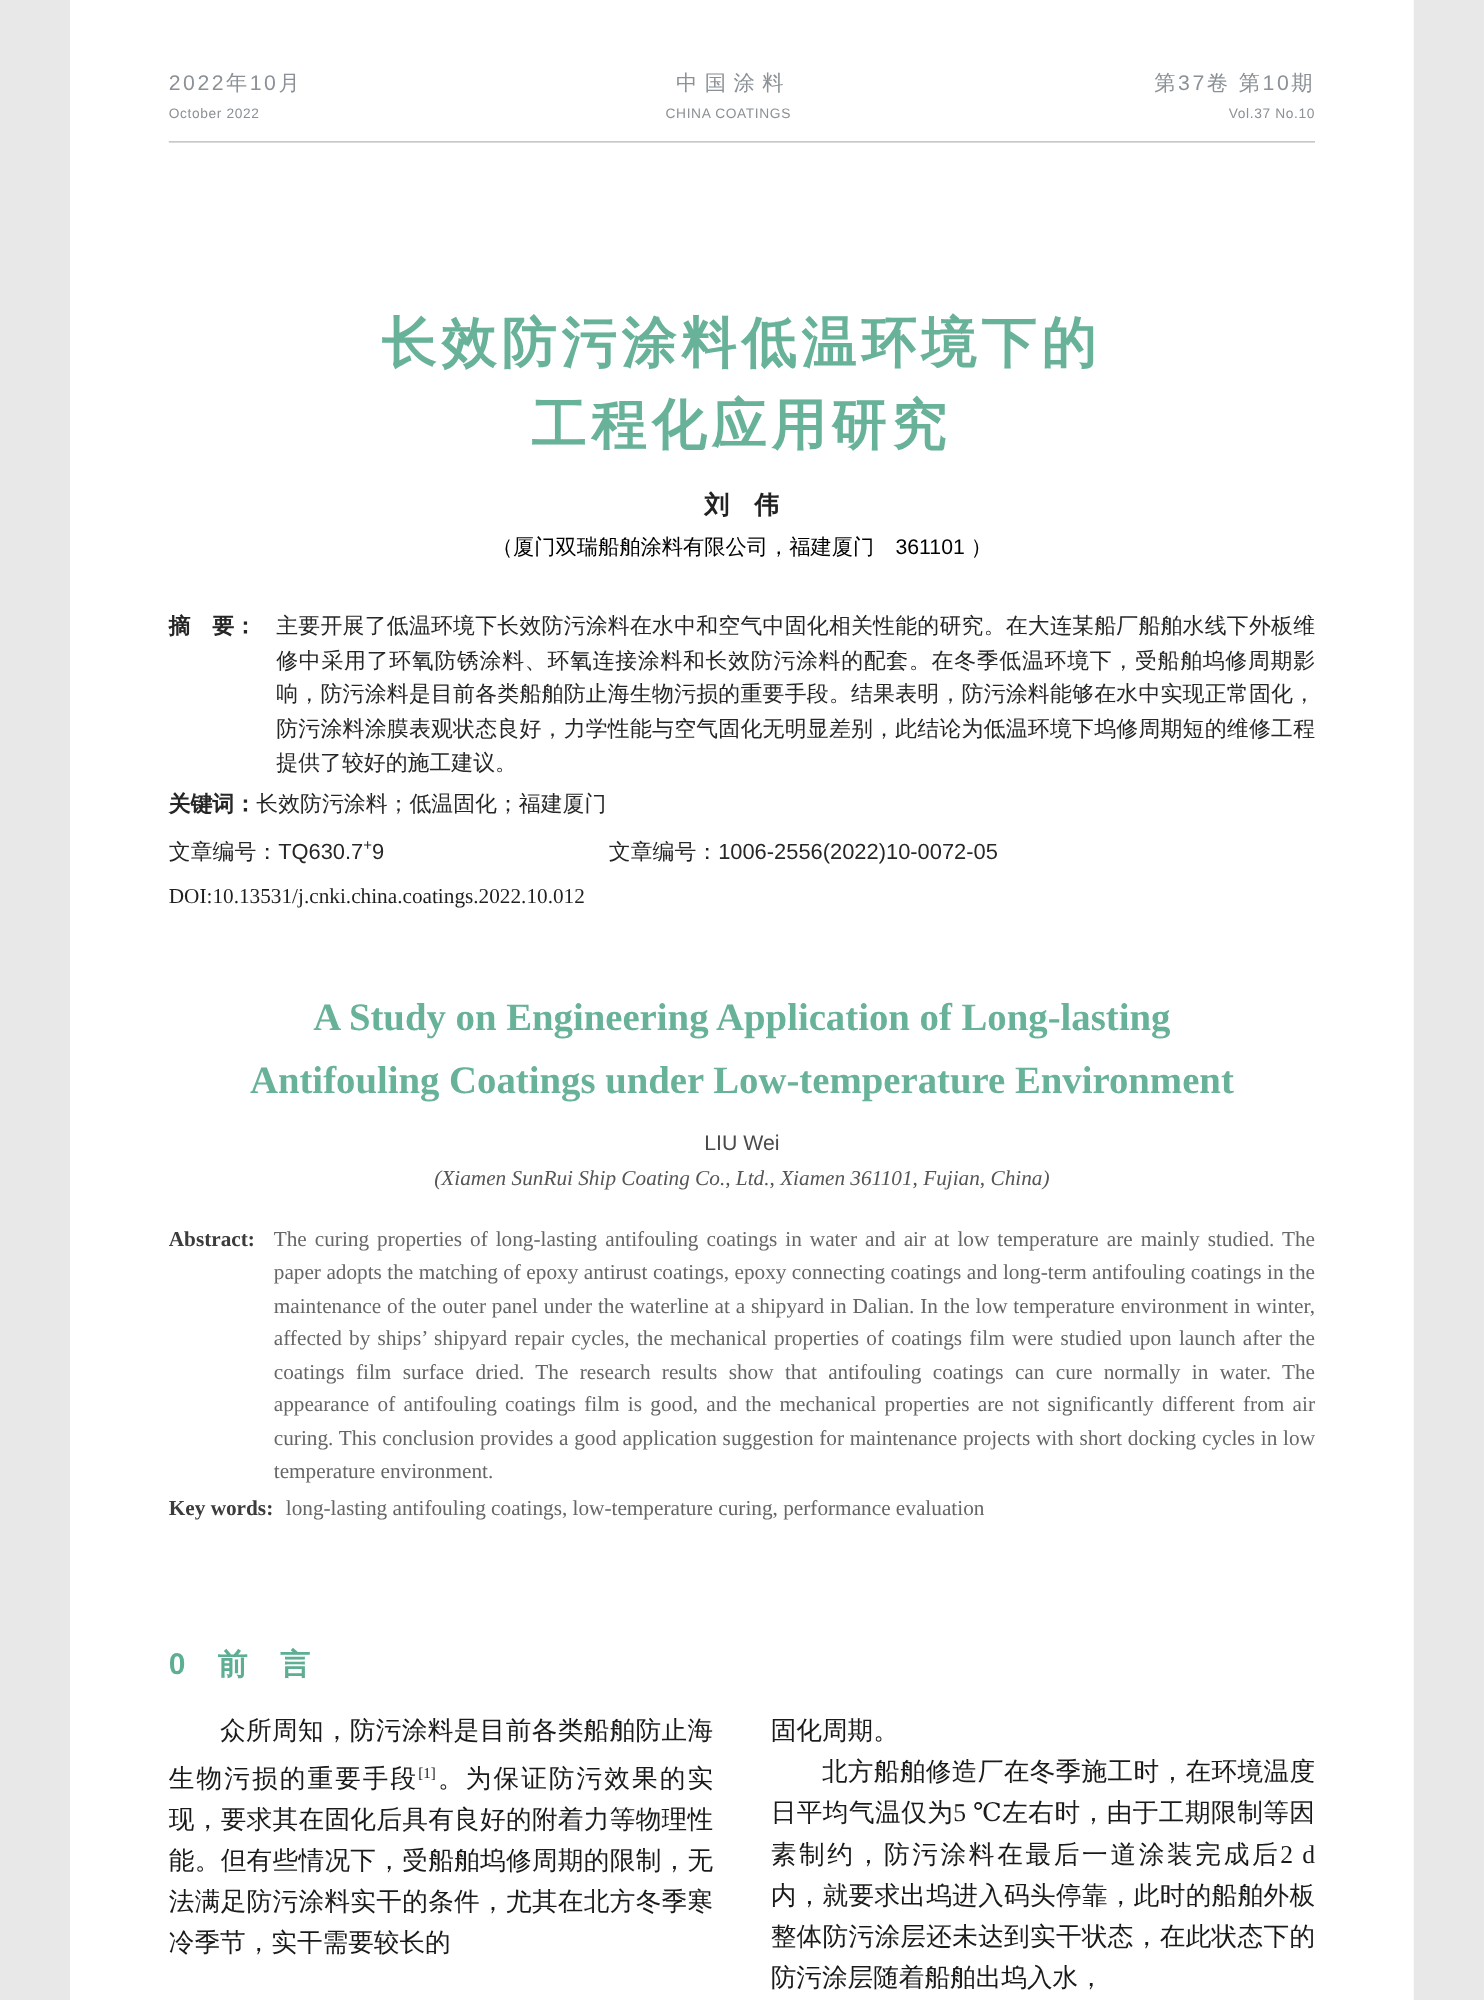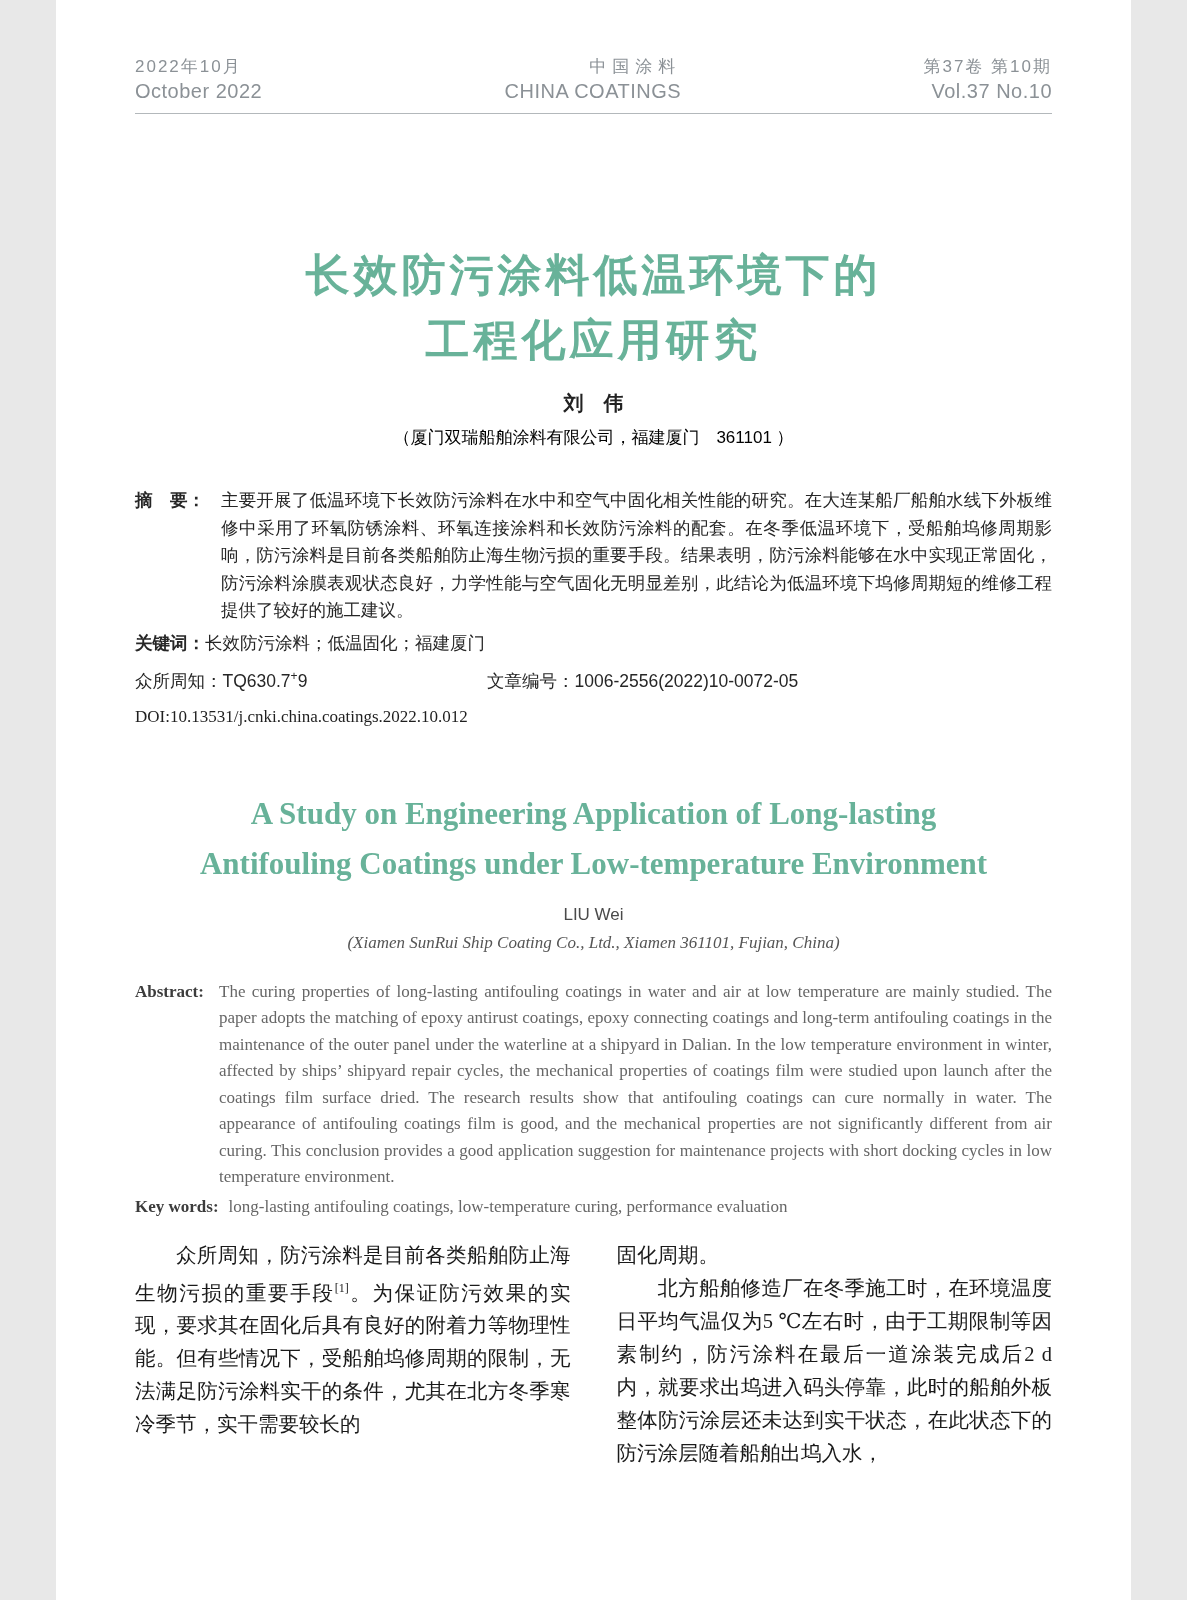--- a/index.html
+++ b/index.html
@@ -26,21 +26,21 @@
     border-bottom: 1px solid #b3b8bb;
     color: #8b9196;
     font-size: 17px;
     line-height: 24px;
   }
   .masthead .col { white-space: nowrap; }
   .masthead .col.center { text-align: right; }
   .masthead .col.right { text-align: right; }
   .masthead .cn { letter-spacing: 2px; }
   .masthead .center .cn { letter-spacing: 6px; }
-  .masthead .en { font-size: 20px; letter-spacing: 0.5px; }
+  .masthead .en { font-size: 11px; letter-spacing: 0.5px; }
 
   
   .title-cn {
     margin-top: 128px;
     text-align: center;
     color: #68b299;
     font-weight: bold;
     font-size: 44px;
     line-height: 65px;
     letter-spacing: 4px;
@@ -188,21 +188,21 @@
       <div class="label">摘　要：</div>
       <div class="text">主要开展了低温环境下长效防污涂料在水中和空气中固化相关性能的研究。在大连某船厂船舶水线下外板维修中采用了环氧防锈涂料、环氧连接涂料和长效防污涂料的配套。在冬季低温环境下，受船舶坞修周期影响，防污涂料是目前各类船舶防止海生物污损的重要手段。结果表明，防污涂料能够在水中实现正常固化，防污涂料涂膜表观状态良好，力学性能与空气固化无明显差别，此结论为低温环境下坞修周期短的维修工程提供了较好的施工建议。</div>
     </div>
 
     <div class="kw-cn">
       <span class="label">关键词：</span><span>长效防污涂料；低温固化；福建厦门</span>
     </div>
 
     <div class="meta-row">
       <div class="clc">
-        <span>众所周知：</span><span>TQ630.7</span><sup>+</sup><span>9</span>
+        <span>文章编号：</span><span>TQ630.7</span><sup>+</sup><span>9</span>
       </div>
       <div class="article-id">文章编号：1006-2556(2022)10-0072-05</div>
     </div>
 
     <div class="doi-line">DOI:10.13531/j.cnki.china.coatings.2022.10.012</div>
 
     <div class="title-en">
       <div>A Study on Engineering Application of Long-lasting</div>
       <div>Antifouling Coatings under Low-temperature Environment</div>
     </div>
@@ -212,20 +212,23 @@
 
     <div class="abs-en">
       <div class="label">Abstract:</div>
       <div class="text">The curing properties of long-lasting antifouling coatings in water and air at low temperature are mainly studied. The paper adopts the matching of epoxy antirust coatings, epoxy connecting coatings and long-term antifouling coatings in the maintenance of the outer panel under the waterline at a shipyard in Dalian. In the low temperature environment in winter, affected by ships’ shipyard repair cycles, the mechanical properties of coatings film were studied upon launch after the coatings film surface dried. The research results show that antifouling coatings can cure normally in water. The appearance of antifouling coatings film is good, and the mechanical properties are not significantly different from air curing. This conclusion provides a good application suggestion for maintenance projects with short docking cycles in low temperature environment.</div>
     </div>
 
     <div class="kw-en">
       <span class="label">Key words:</span><span>long-lasting antifouling coatings, low-temperature curing, performance evaluation</span>
     </div>
 
+    <div class="section-heading">
+      <span class="num">0</span><span class="txt">前言</span>
+    </div>
 
     <div class="columns">
       <div class="col">
         <p class="indent"><span>众所周知，防污涂料是目前各类船舶防止海生物污损的重要手段</span><sup>[1]</sup><span>。为保证防污效果的实现，要求其在固化后具有良好的附着力等物理性能。但有些情况下，受船舶坞修周期的限制，无法满足防污涂料实干的条件，尤其在北方冬季寒冷季节，实干需要较长的</span></p>
       </div>
       <div class="col">
         <p>固化周期。</p>
         <p class="indent">北方船舶修造厂在冬季施工时，在环境温度日平均气温仅为5 ℃左右时，由于工期限制等因素制约，防污涂料在最后一道涂装完成后2 d内，就要求出坞进入码头停靠，此时的船舶外板整体防污涂层还未达到实干状态，在此状态下的防污涂层随着船舶出坞入水，</p>
       </div>
     </div>

